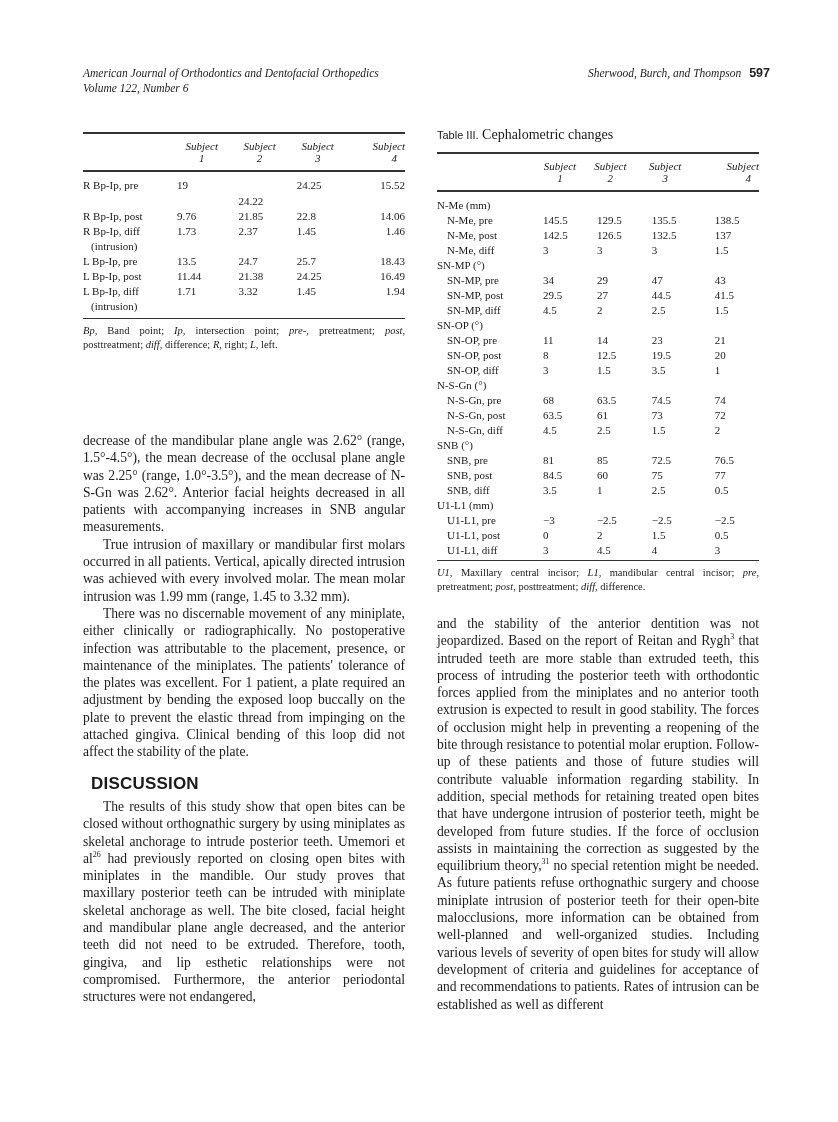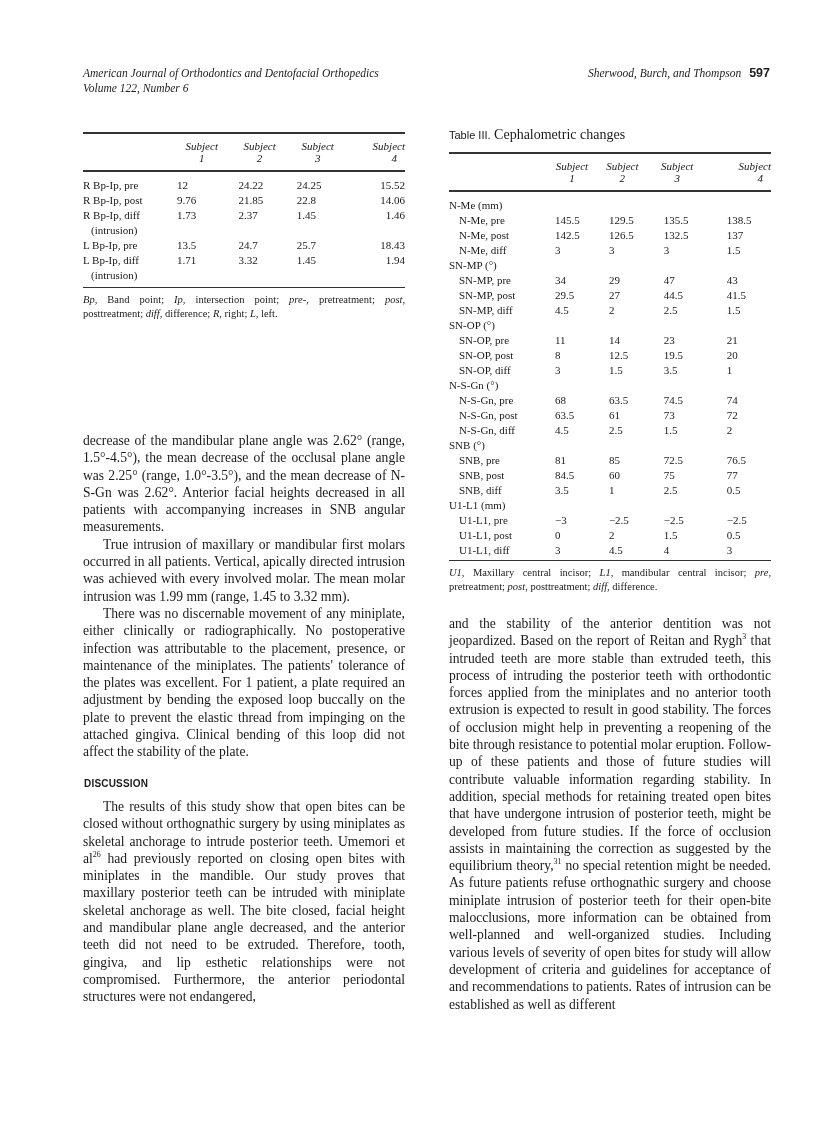--- a/index.html
+++ b/index.html
@@ -22,22 +22,22 @@
   table.data th { font-weight: normal; font-style: italic; font-size: 11px; line-height: 12px;
                   text-align: center; padding: 6px 0 6px 0; vertical-align: top; }
   .label-cell { text-align: left; }
   .sub-cell { padding-left: 10px !important; }
   .num { text-align: left; }
   .tbl-foot { font-size: 10.5px; line-height: 14px; margin-top: 5px; text-align: justify; }
   .tbl-foot i { font-style: italic; }
   .body-text { font-size: 13.6px; line-height: 17.3px; text-align: justify; }
   .body-text p { margin: 0; }
   .indent { text-indent: 20px; }
-  .heading { font-family: "Liberation Sans", sans-serif; font-weight: bold; font-size: 10px;
-             margin: 0 0 6px 1px; letter-spacing: 0.2px; }
+  .heading { font-family: "Liberation Sans", sans-serif; font-weight: bold; font-size: 17px;
+             margin: 0 0 6px 8px; letter-spacing: 0.2px; }
   sup { font-size: 8px; line-height: 0; }
 </style>
 </head>
 <body>
 
 <div class="running-head rh-left">
   <div>American Journal of Orthodontics and Dentofacial Orthopedics</div>
   <div>Volume 122, Number 6</div>
 </div>
 <div class="running-head rh-right">
@@ -52,22 +52,22 @@
         <th style="width:90px;"></th>
         <th><span>Subject</span><br><span>1</span></th>
         <th><span>Subject</span><br><span>2</span></th>
         <th><span>Subject</span><br><span>3</span></th>
         <th style="text-align:right;"><span>Subject</span><br><span style="padding-right:8px;">4</span></th>
       </tr>
     </thead>
     <tbody id="t2-body">
         <tr style="height: 15px;">
           <td class="label-cell" style="padding-top: 6px;">R Bp-Ip, pre</td>
-          <td class="num" style="padding-left: 4px; padding-top: 6px;">12</td>
-          <td class="num" style="padding-left: 8px; padding-top: 6px;">24.22</td>
+          <td class="num" style="padding-left: 4px; padding-top: 6px;">19</td>
+          <td class="num" style="padding-left: 8px; padding-top: 22px;">24.22</td>
           <td class="num" style="padding-left: 8px; padding-top: 6px;">24.25</td>
           <td class="num" style="padding-left: 8px; text-align: right; padding-top: 6px;">15.52</td>
         </tr>
         <tr>
           <td class="label-cell">R Bp-Ip, post</td>
           <td class="num" style="padding-left: 4px;">9.76</td>
           <td class="num" style="padding-left: 8px;">21.85</td>
           <td class="num" style="padding-left: 8px;">22.8</td>
           <td class="num" style="padding-left: 8px; text-align: right; margin-top: 20px;">14.06</td>
         </tr>
@@ -84,20 +84,27 @@
           <td class="num" style="padding-left: 8px;"></td>
           <td class="num" style="padding-left: 8px;"></td>
           <td class="num" style="padding-left: 8px; text-align: right;"></td>
         </tr>
         <tr>
           <td class="label-cell">L Bp-Ip, pre</td>
           <td class="num" style="padding-left: 4px;">13.5</td>
           <td class="num" style="padding-left: 8px;">24.7</td>
           <td class="num" style="padding-left: 8px;">25.7</td>
           <td class="num" style="padding-left: 8px; text-align: right;">18.43</td>
+        </tr>
+        <tr>
+          <td class="label-cell">L Bp-Ip, post</td>
+          <td class="num" style="padding-left: 4px;">11.44</td>
+          <td class="num" style="padding-left: 8px;">21.38</td>
+          <td class="num" style="padding-left: 8px;">24.25</td>
+          <td class="num" style="padding-left: 8px; text-align: right;">16.49</td>
         </tr>
         <tr>
           <td class="label-cell">L Bp-Ip, diff</td>
           <td class="num" style="padding-left: 4px;">1.71</td>
           <td class="num" style="padding-left: 8px;">3.32</td>
           <td class="num" style="padding-left: 8px;">1.45</td>
           <td class="num" style="padding-left: 8px; text-align: right;">1.94</td>
         </tr>
         <tr>
           <td class="label-cell" style="padding-left: 8px;">(intrusion)</td>
@@ -113,21 +120,21 @@
 
   <div class="body-text" style="position:absolute; top:307px; width:322px;">
     <p>decrease of the mandibular plane angle was 2.62° (range, 1.5°-4.5°), the mean decrease of the occlusal plane angle was 2.25° (range, 1.0°-3.5°), and the mean decrease of N-S-Gn was 2.62°. Anterior facial heights decreased in all patients with accompanying increases in SNB angular measurements.</p>
     <p class="indent">True intrusion of maxillary or mandibular first molars occurred in all patients. Vertical, apically directed intrusion was achieved with every involved molar. The mean molar intrusion was 1.99 mm (range, 1.45 to 3.32 mm).</p>
     <p class="indent">There was no discernable movement of any miniplate, either clinically or radiographically. No postoperative infection was attributable to the placement, presence, or maintenance of the miniplates. The patients' tolerance of the plates was excellent. For 1 patient, a plate required an adjustment by bending the exposed loop buccally on the plate to prevent the elastic thread from impinging on the attached gingiva. Clinical bending of this loop did not affect the stability of the plate.</p>
     <div class="heading" style="margin-top:14px;">DISCUSSION</div>
     <p class="indent"><span>The results of this study show that open bites can be closed without orthognathic surgery by using miniplates as skeletal anchorage to intrude posterior teeth. Umemori et al</span><sup>26</sup><span> had previously reported on closing open bites with miniplates in the mandible. Our study proves that maxillary posterior teeth can be intruded with miniplate skeletal anchorage as well. The bite closed, facial height and mandibular plane angle decreased, and the anterior teeth did not need to be extruded. Therefore, tooth, gingiva, and lip esthetic relationships were not compromised. Furthermore, the anterior periodontal structures were not endangered,</span></p>
   </div>
 </div>
 
-<div class="col col-right" style="top:125px;margin-left:12px;">
+<div class="col col-right" style="top:125px;">
   <div class="tbl-caption">
     <span class="tbl-label">Table III.</span>
     <span>Cephalometric changes</span>
   </div>
   <div style="height:7px;"></div>
   <table class="data" id="t3">
     <thead>
       <tr class="rule-thick" style="border-bottom:2px solid #333;">
         <th style="width:100px;"></th>
         <th><span>Subject</span><br><span>1</span></th>

